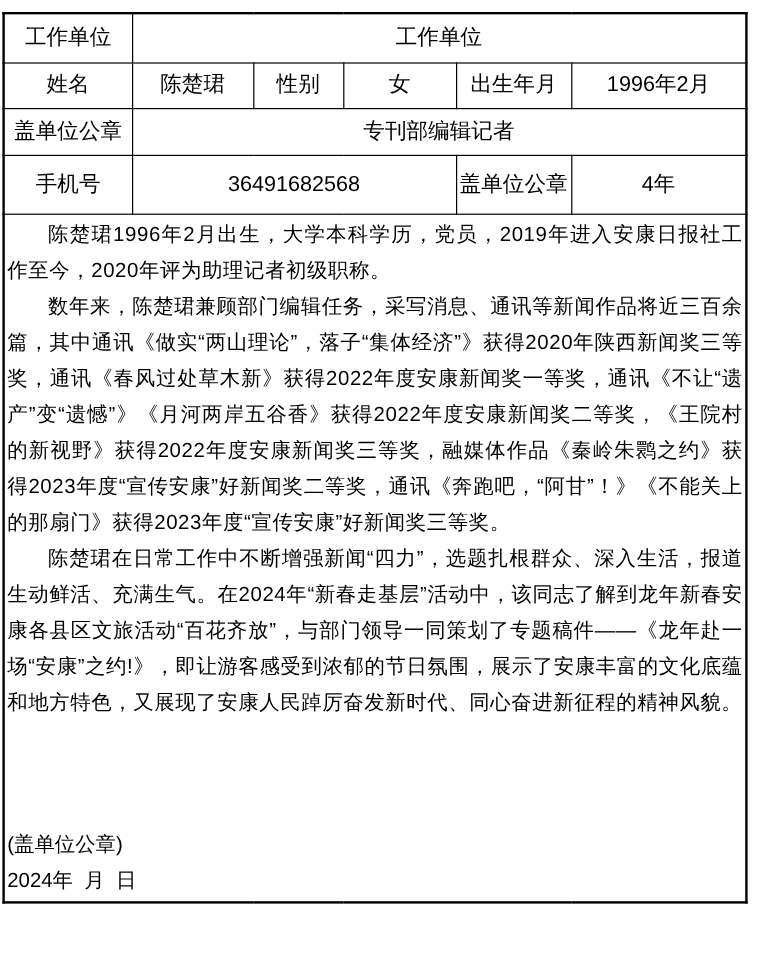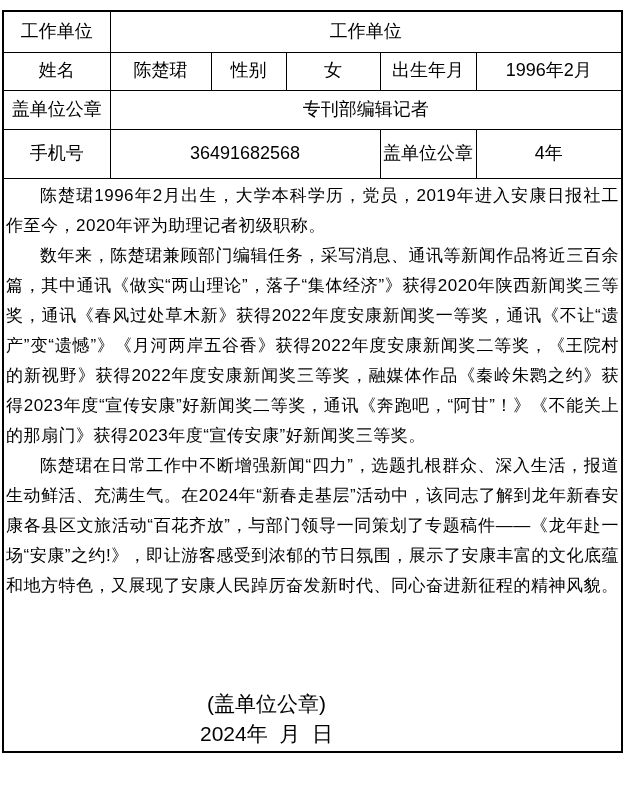--- a/index.html
+++ b/index.html
@@ -44,23 +44,23 @@
   td.content-cell p {
     margin: 0;
     font-size: 17px;
     line-height: 30px;
     text-indent: 2em;
     text-align: justify;
     letter-spacing: 0.5px;
   }
   .signature-block {
     margin-top: 88px;
-    text-align: center;
+    text-align: left;
     padding-right: 92px;
-    font-size: 21px;
+    font-size: 17px;
     line-height: 30px;
   }
   .signature-block div { white-space: pre; }
 </style>
 </head>
 <body>
 
 <div class="page">
   <table class="form">
     <colgroup>

